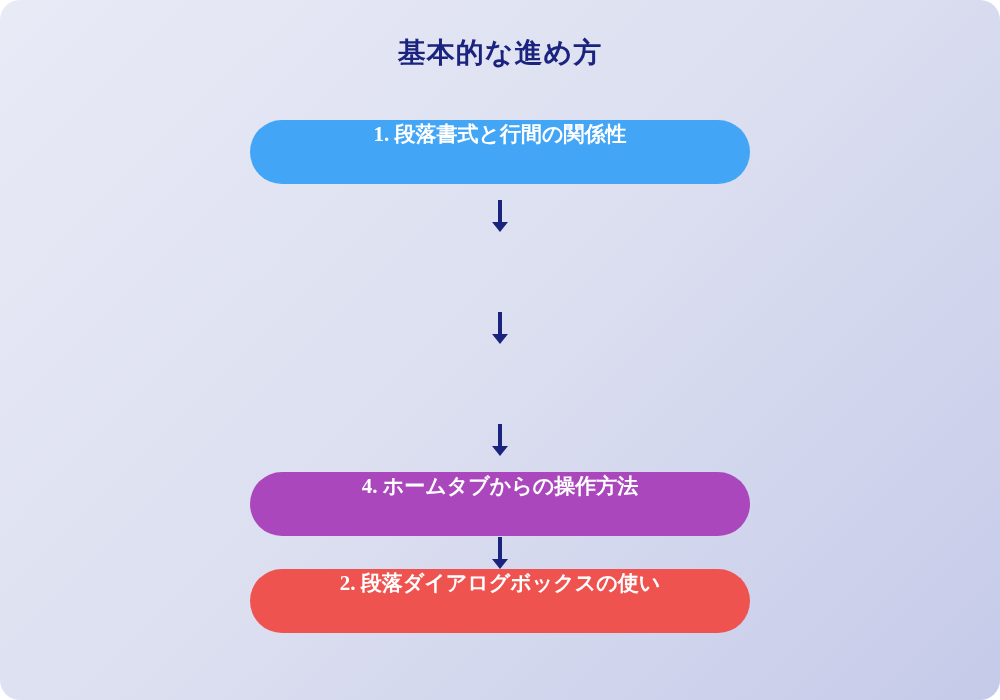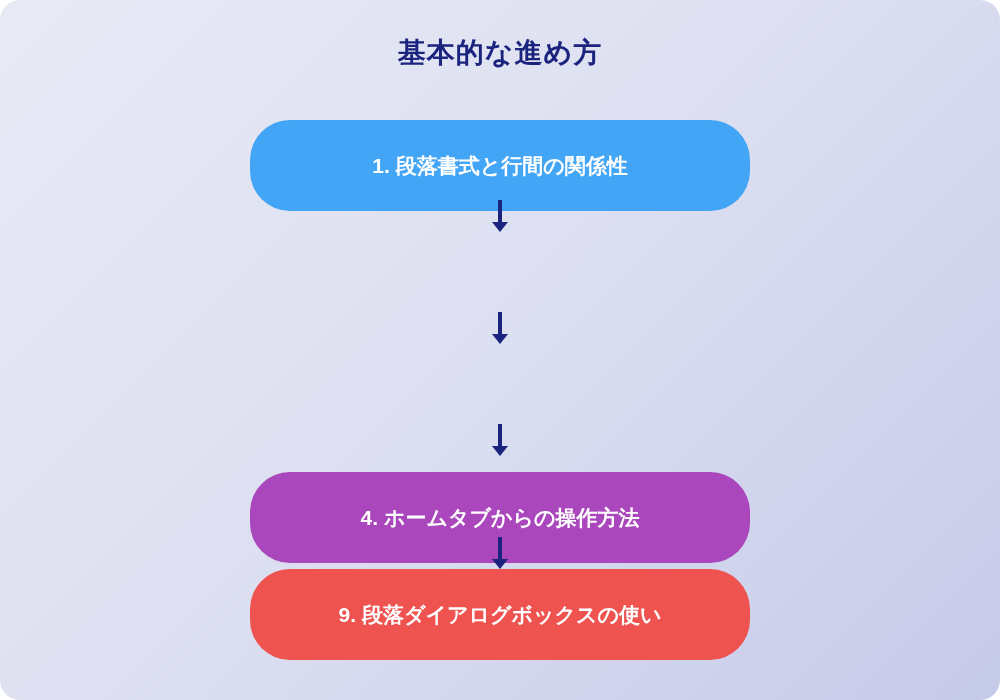--- a/index.html
+++ b/index.html
@@ -1,30 +1,30 @@
 <!DOCTYPE html>
 <html><head>
   <meta charset="utf-8">
   <style>
     html, body { margin: 0; padding: 0; background: #ffffff; }
     body { width: 1000px; height: 700px; overflow: hidden; }
     .canvas {
       position: absolute; left: 0; top: 0; width: 1000px; height: 700px;
       border-radius: 20px;
       background: linear-gradient(135deg, #e8eaf6 0%, #dcdff0 50%, #c5cae9 100%);
-      font-family: Liberation Sans, sans-serif;
+      font-family: Liberation Serif, serif;
     }
     .title {
       position: absolute; left: 0; top: 34px; width: 1000px; text-align: center;
       font-size: 28px; font-weight: bold; color: #1a237e; letter-spacing: 1px;
     }
     .step {
-      position: absolute; left: 250px; width: 500px; height: 91px;
+      position: absolute; left: 250px; width: 500px; height: 64px;
       border-radius: 40px;
-      display: flex; align-items: center; justify-content: center;
+      display: flex; justify-content: center;
       color: #ffffff; font-size: 21px; font-weight: bold;
       cursor: pointer;
     }
     .arrow {
       position: absolute; left: 496px; width: 8px; height: 32px;
     }
     .arrow .shaft {
       position: absolute; left: 2px; top: 0; width: 4px; height: 24px; background: #1a237e;
     }
     .arrow .head {
@@ -59,15 +59,15 @@
 
   <div class="step" style="top:457px;background:#ab47bc;margin-top:15px;">
     <span>4. ホームタブからの操作方法</span>
   </div>
   <div class="arrow" style="top:537px;">
       <div class="shaft"></div>
       <div class="head"></div>
     </div>
 
   <div class="step" style="top:569px;background:#ef5350;">
-    <span>9. 段落ダイアログボックスの使い</span>
+    <span>2. 段落ダイアログボックスの使い</span>
   </div>
 </div>
 
 </body></html>

